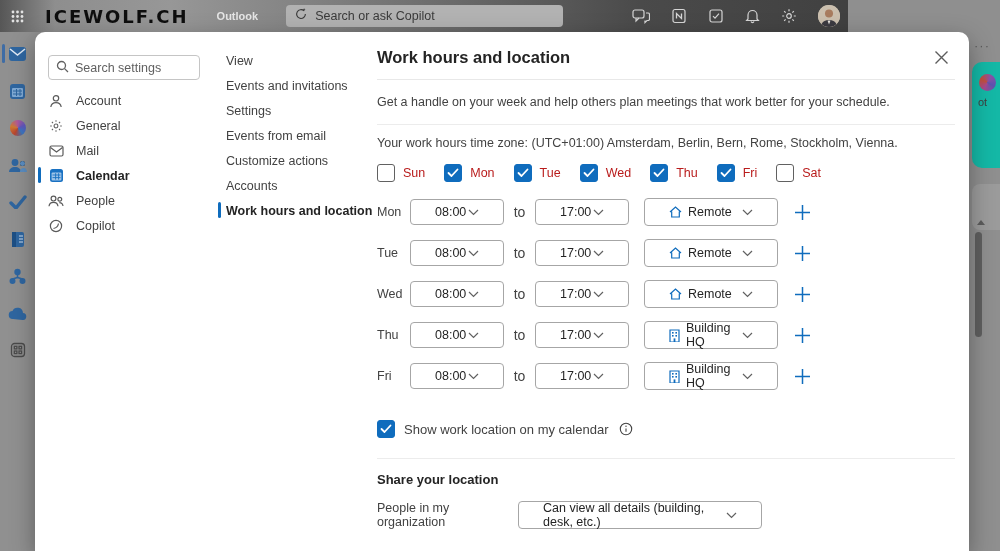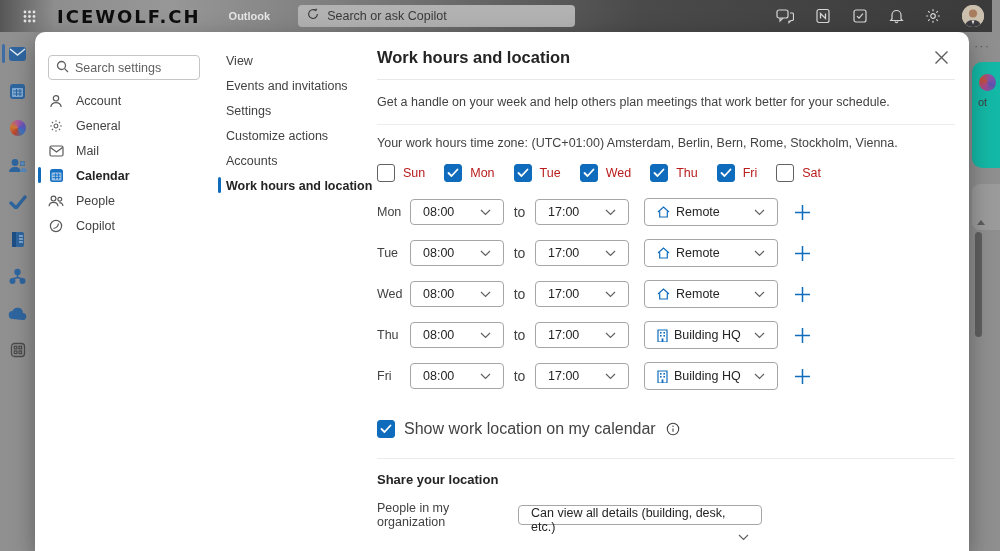--- a/index.html
+++ b/index.html
@@ -1,22 +1,22 @@
 <!DOCTYPE html>
 <html><head>
 <meta charset="utf-8">
 <style>
   * { margin:0; padding:0; box-sizing:border-box; }
   html,body { width:1000px; height:551px; overflow:hidden; font-family:"Liberation Sans", sans-serif; }
   .stage { position:relative; width:1000px; height:551px; background:#8f8f8f; }
 
   
-  .topbar { position:absolute; top:0; left:0; width:992px; height:32px;
+  .topbar { position:absolute; top:0; left:0; width:848px; height:32px;
     background:linear-gradient(90deg,#565656 0px,#8e8e8e 55px,#979797 170px,#7d7d7d 340px,#4a4a4a 640px,#3a3a3a 1000px);
-    display:flex; align-items:center;padding-left:12px; }
+    display:flex; align-items:center; }
   .waffle { width:35px; display:flex; justify-content:center; cursor:pointer; }
   .logo { font-weight:800; font-size:18px; letter-spacing:2px; color:#0e0e0e; margin-left:10px; font-family:"DejaVu Sans", sans-serif; }
   .appname { color:#e6e6e6; font-size:11px; font-weight:700; margin-left:28px; }
   .searchpill { margin-left:28px; width:277px; height:22px; background:#b2b2b2; border-radius:4px;
     display:flex; align-items:center; padding:0 8px; gap:7px; }
   .searchpill input { border:none; outline:none; background:transparent; font-size:12.5px; color:#222; width:100%; font-family:inherit; }
   .searchpill input::placeholder { color:#3a3a3a; opacity:1; }
   .topicons { margin-left:auto; display:flex; align-items:center; gap:21px; padding-right:8px; }
   .topicons svg { display:block; }
   .avatar { width:22px; height:22px; border-radius:50%; overflow:hidden; background:#c7c0b6; }
@@ -71,37 +71,37 @@
   .c-tz { margin-top:11px; font-size:12.5px; color:#424242; }
   .days { margin-top:14px; display:flex; align-items:center; gap:19px; }
   .daychk { display:flex; align-items:center; gap:8px; font-size:12.5px; color:#b91c1c; cursor:pointer; }
   .box { width:18px; height:18px; border:1.4px solid #616161; border-radius:3px; background:#fff; display:flex; align-items:center; justify-content:center; }
   .box svg { display:none; }
   .box.checked { background:#0f6cbd; border-color:#0f6cbd; }
   .box.checked svg { display:block; }
   .whrow { display:flex; align-items:center; margin-bottom:13px; }
   .whrows { margin-top:16px; }
   .day-label { width:33px; font-size:12.5px; color:#424242; }
-  .select { border:1px solid #a6a6a6; border-radius:4px; height:26px; display:flex; align-items:center; padding:0 12px; font-size:12.5px; color:#242424; cursor:pointer; background:#fff; }
+  .select { border:1px solid #a6a6a6; border-radius:4px; height:26px; display:flex; align-items:center; padding:0 24px; font-size:12.5px; color:#242424; cursor:pointer; background:#fff; }
   .select .chev { margin-left:auto; color:#616161; display:flex; }
   .t-select { width:94px; }
   .to-label { width:31px; text-align:center; font-size:14px; color:#424242; }
   .loc-select { width:134px; height:28px; margin-left:15px; gap:6px; }
   .icon-slot { display:flex; color:#0f6cbd; }
   .icon-slot svg { display:none; }
   .icon-slot.home-icon svg.home { display:block; }
   .icon-slot.building-icon svg.building { display:block; }
   .plus-btn { margin-left:16px; color:#0f6cbd; display:flex; cursor:pointer; }
-  .showloc { margin-top:30px; display:flex; align-items:center; gap:9px; font-size:16px; color:#424242; }
+  .showloc { margin-top:30px; display:flex; align-items:center; gap:9px; font-size:13px; color:#424242; }
   .info { color:#424242; display:flex; margin-left:1px; }
   .c-div2 { margin-top:20px; border-bottom:1px solid #ececec; }
   .share-h { margin-top:13px; font-size:13px; font-weight:700; color:#242424; }
   .share-row { margin-top:14px; display:flex; align-items:center; }
   .share-label { width:141px; font-size:12.5px; color:#424242; }
-  .share-select { width:244px; height:20px;flex-direction:column; }
+  .share-select { width:244px; height:28px; }
 </style>
 </head>
 <body>
 
 <div class="stage">
 
   <div class="topbar">
     <div class="waffle">
       <svg width="13" height="13" viewBox="0 0 13 13">
           <g fill="#e3e3e3">
@@ -321,20 +321,23 @@
       <div class="sub-item">
           <span>View</span>
         </div>
       <div class="sub-item">
           <span>Events and invitations</span>
         </div>
       <div class="sub-item">
           <span>Settings</span>
         </div>
       <div class="sub-item">
+          <span>Events from email</span>
+        </div>
+      <div class="sub-item">
           <span>Customize actions</span>
         </div>
       <div class="sub-item">
           <span>Accounts</span>
         </div>
       <div class="sub-item selected">
           <span>Work hours and location</span>
         </div>
     </div>
 

